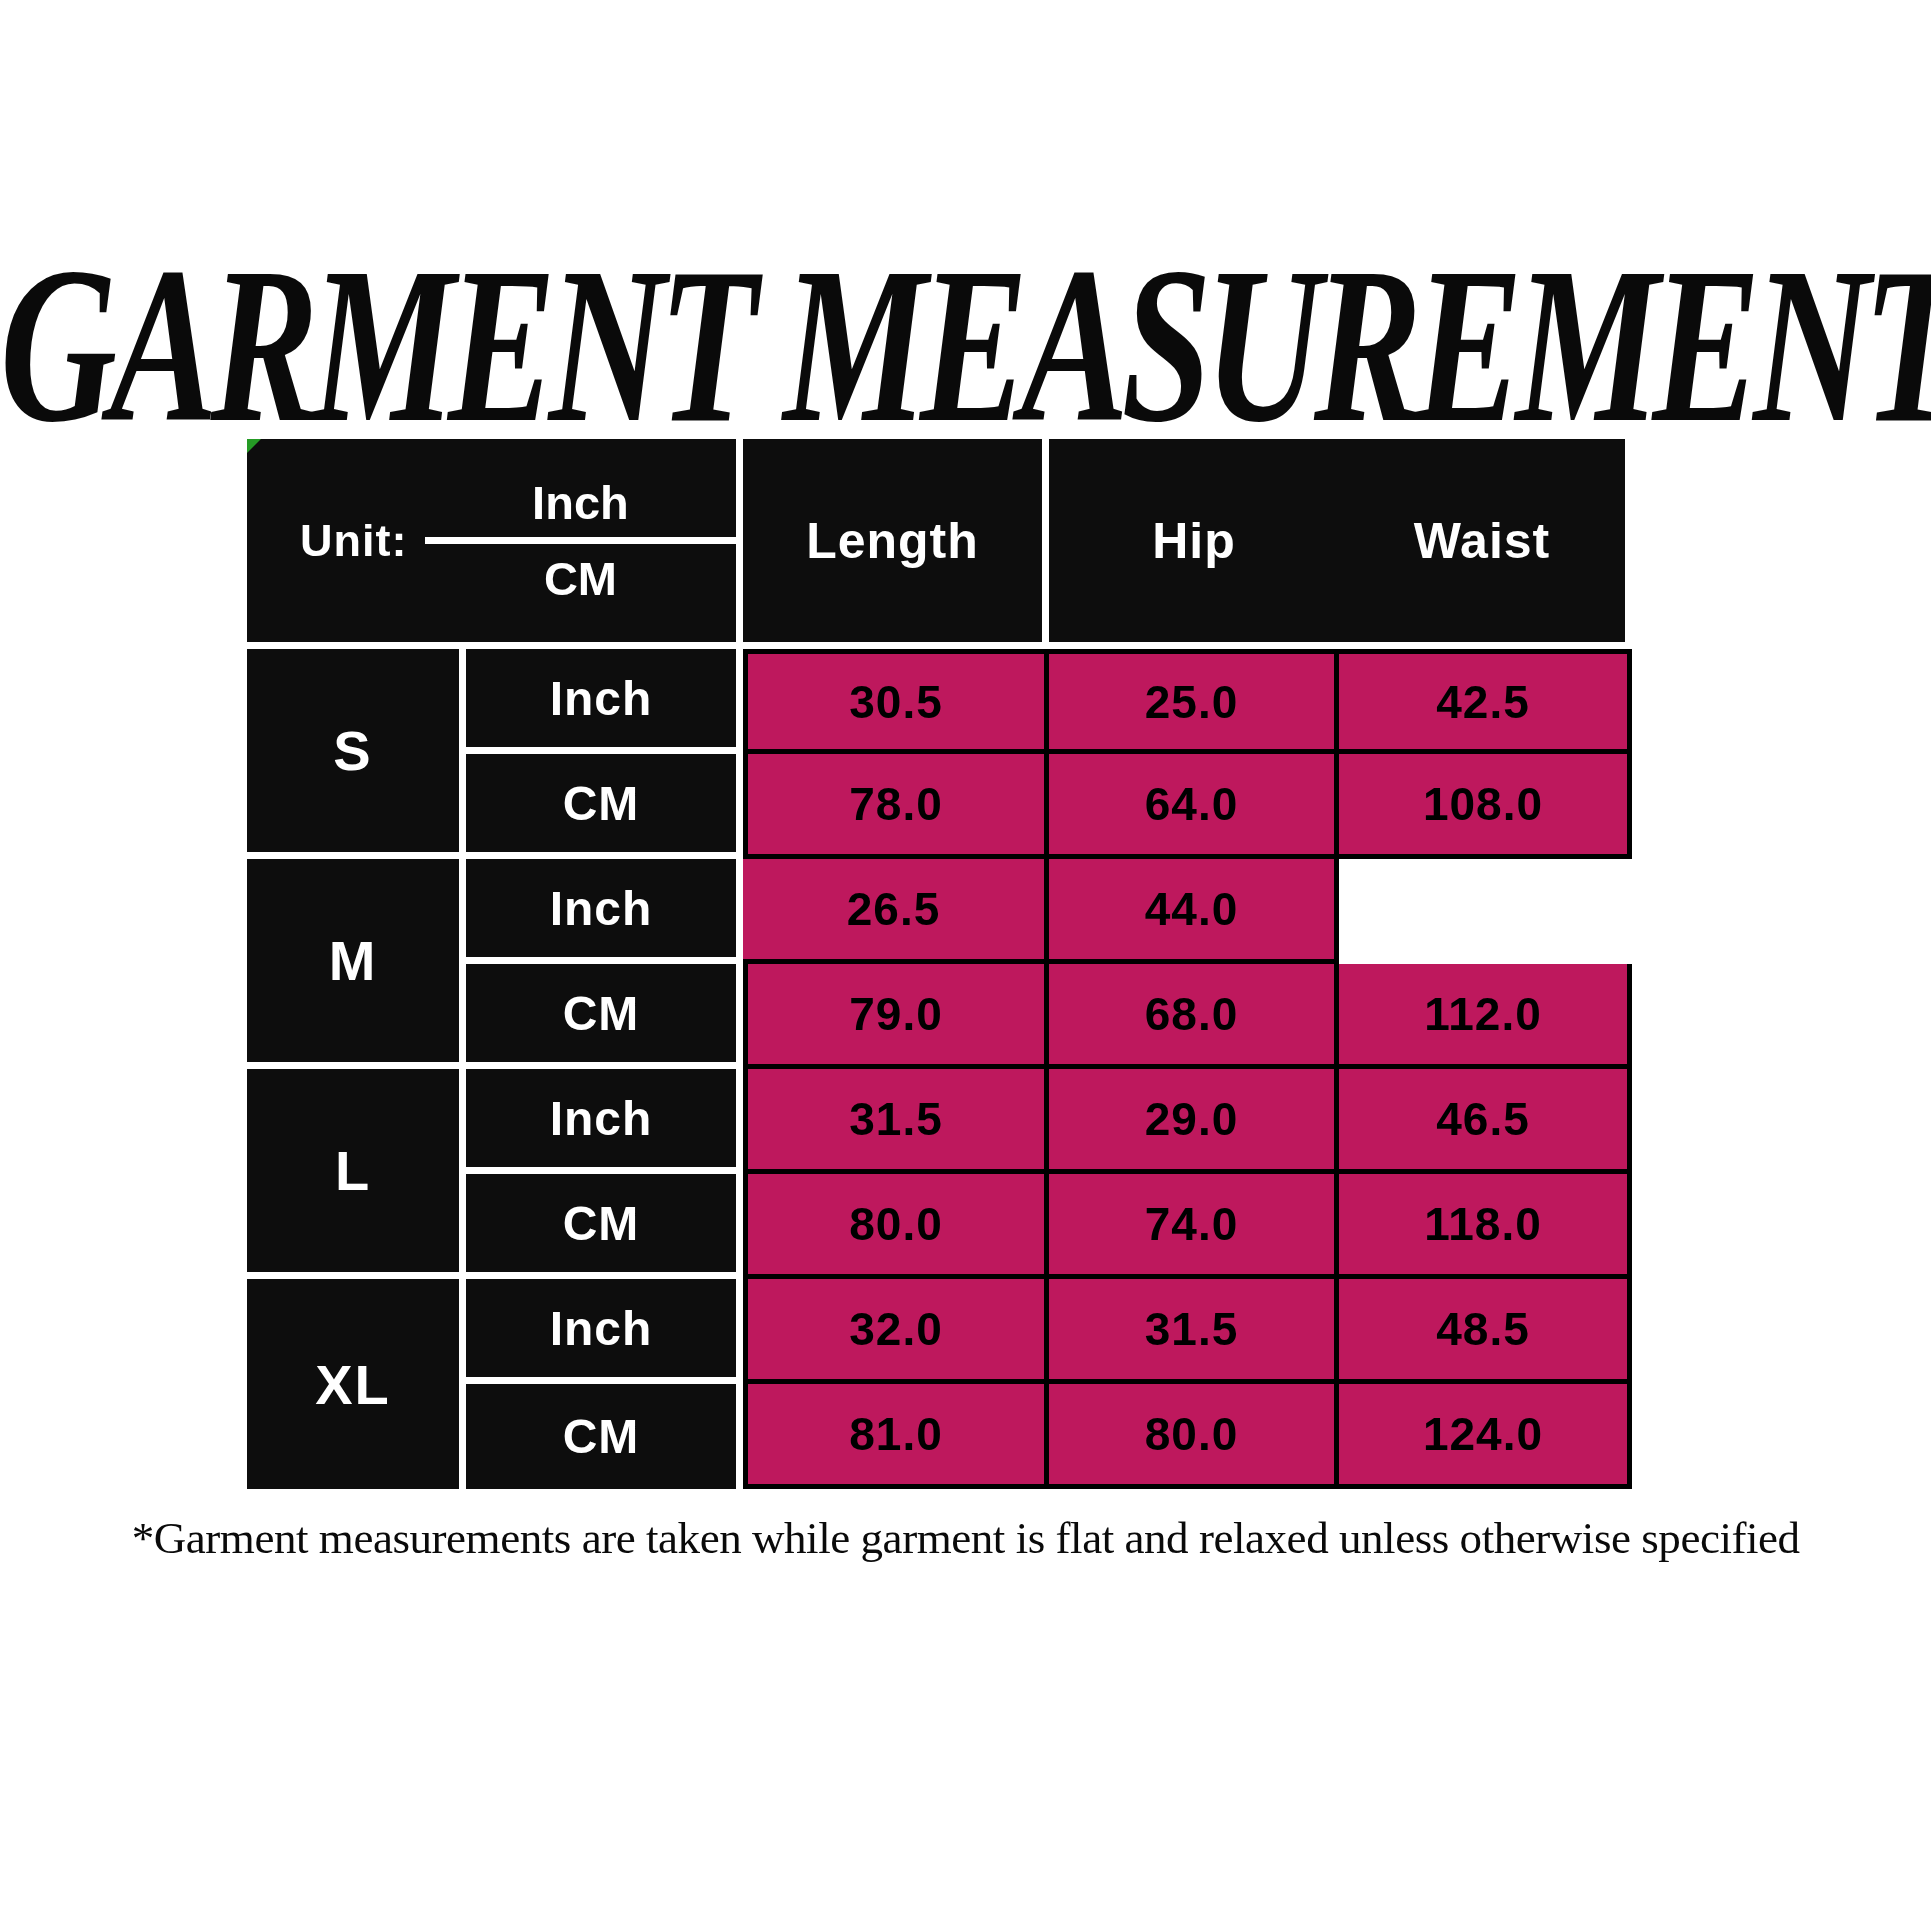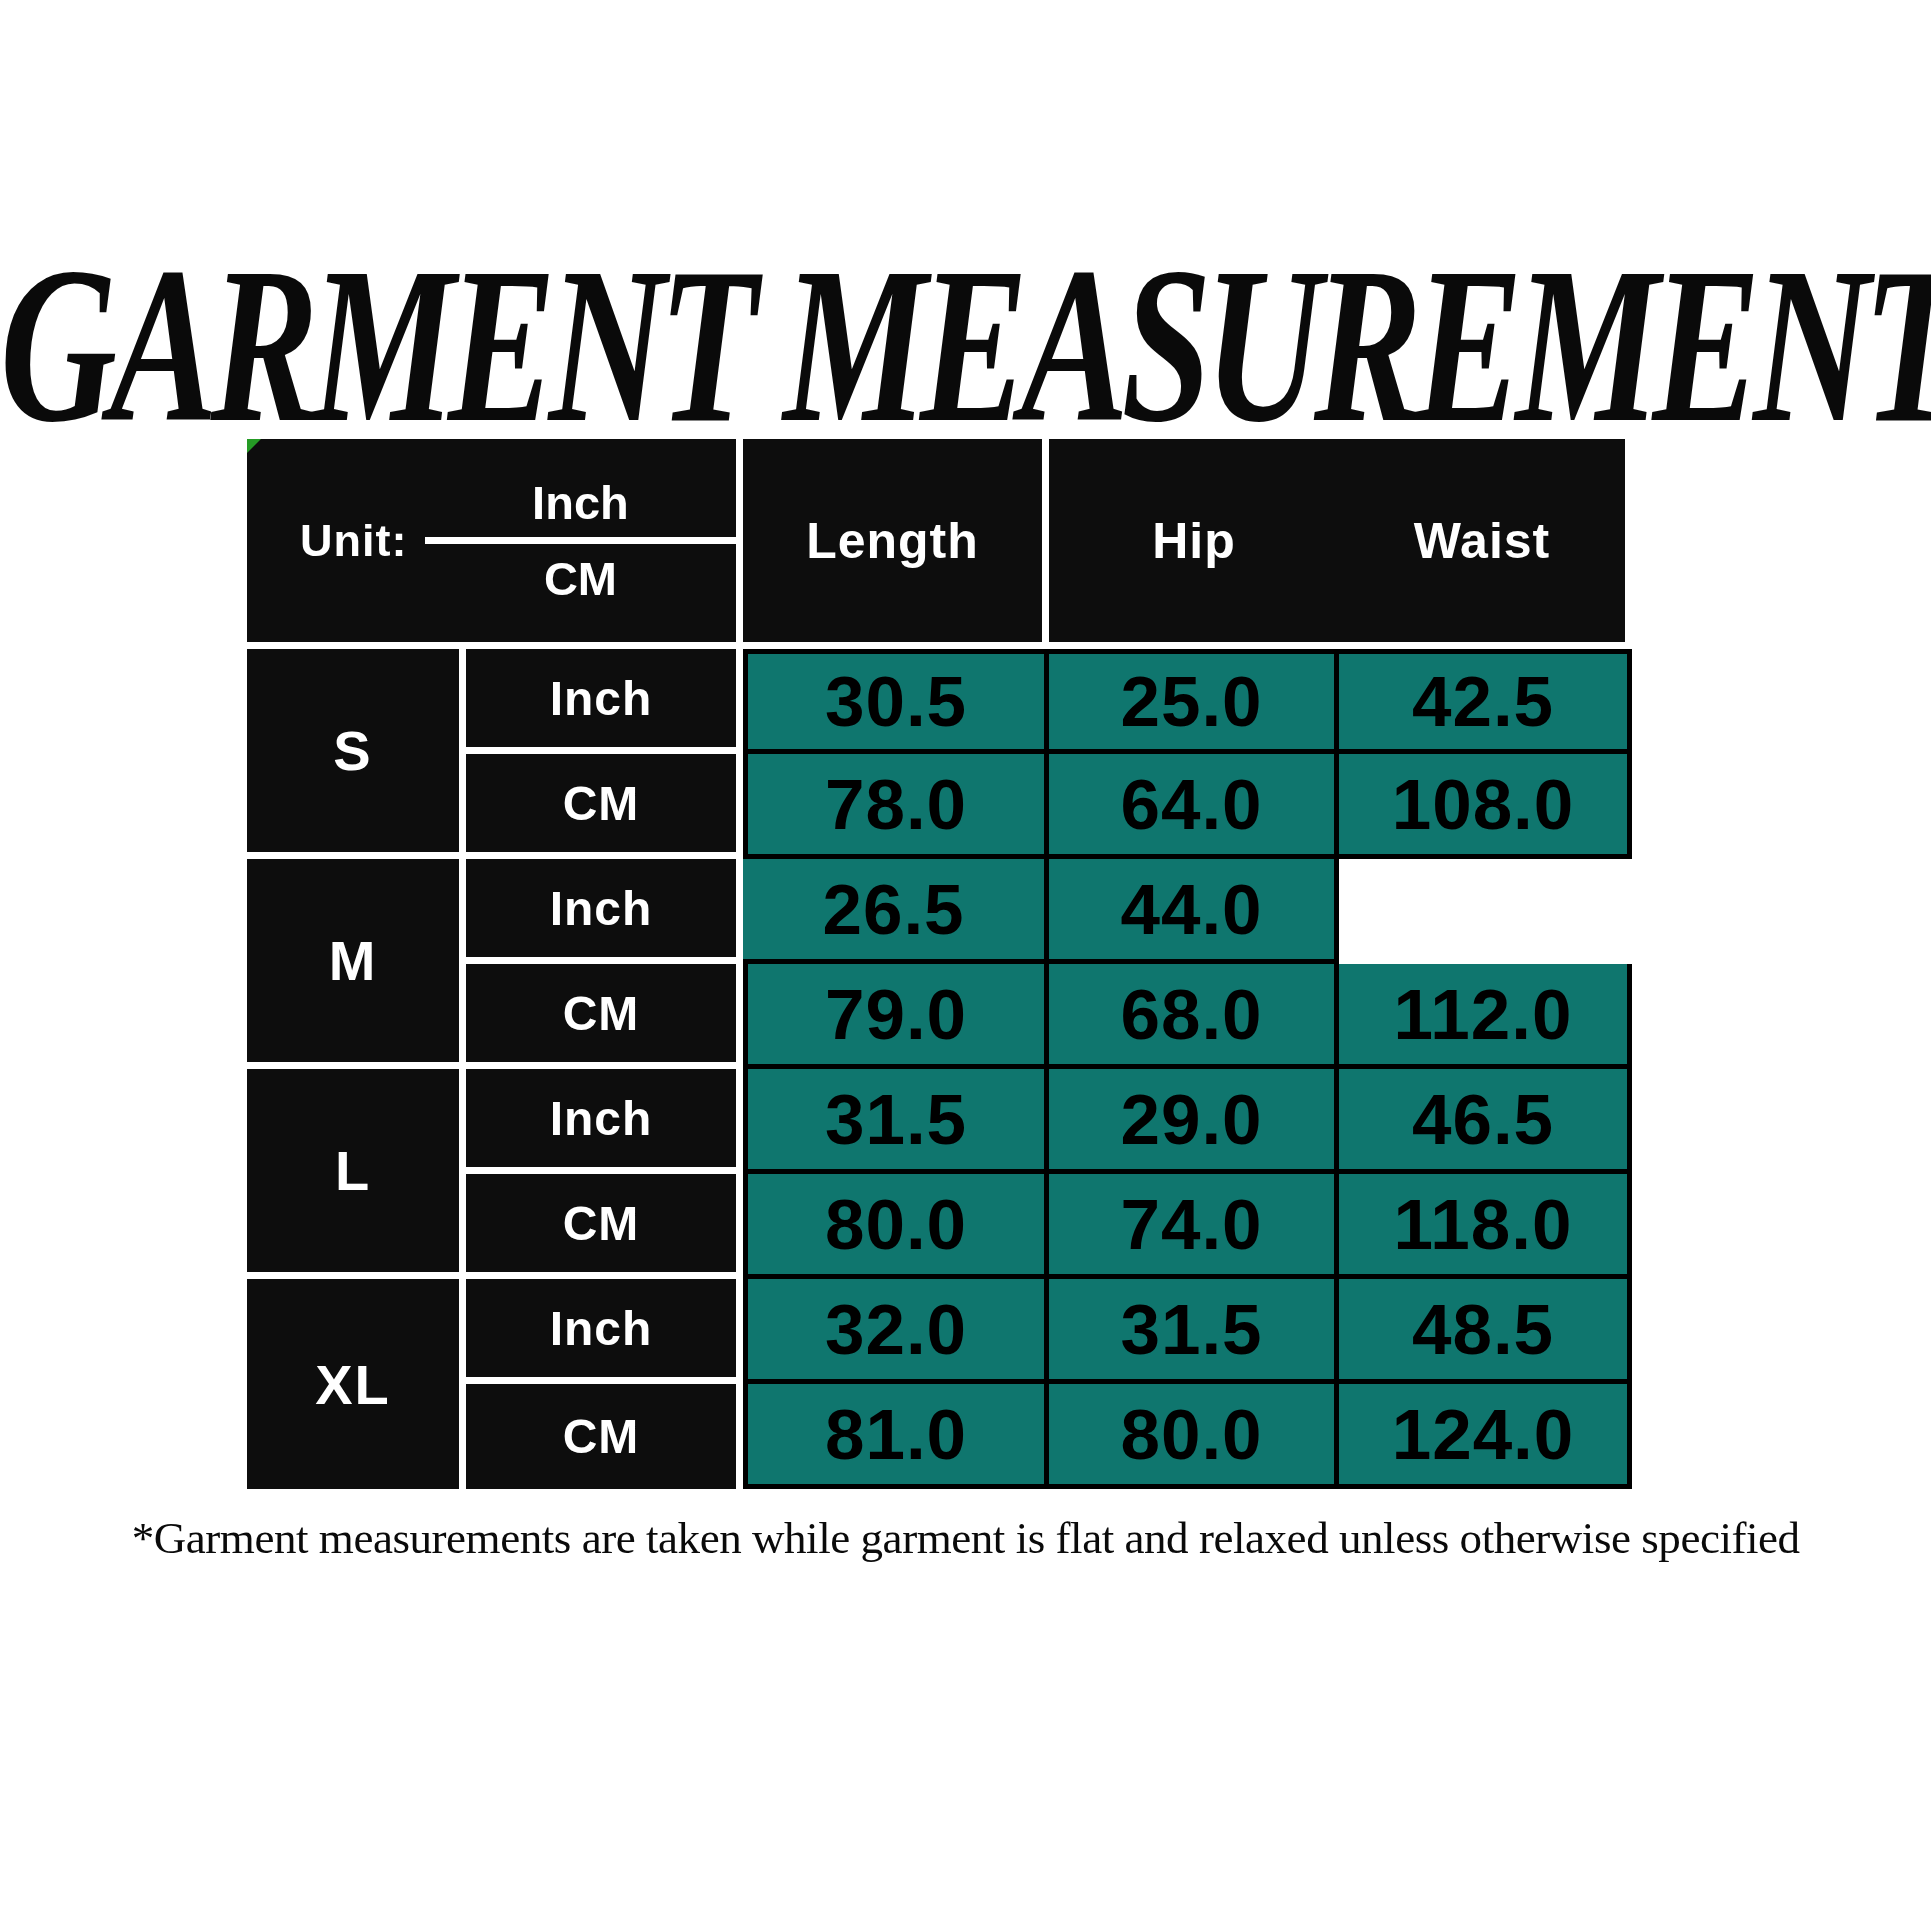--- a/index.html
+++ b/index.html
@@ -86,24 +86,24 @@
   .ucell {
     grid-column:2;
     font-size:48px;
     border-right:7.7px solid #ffffff;
     border-bottom:7.7px solid #ffffff;
     letter-spacing:1px;
   }
   .ucell.last { border-bottom:none; }
 
   .dcell {
-    background:#0f766e;
+    background:#be185d;
     color:#000000;
     font-weight:bold;
-    font-size:71px;
+    font-size:46px;
     border-right:5.8px solid #000000;
     border-bottom:5.8px solid #000000;
     letter-spacing:1px;
   }
   .dcell.c1 { border-left:5.8px solid #000000; }
   .dcell.r1 { border-top:5.8px solid #000000; }
 
   
   .footnote {
     position:absolute;

